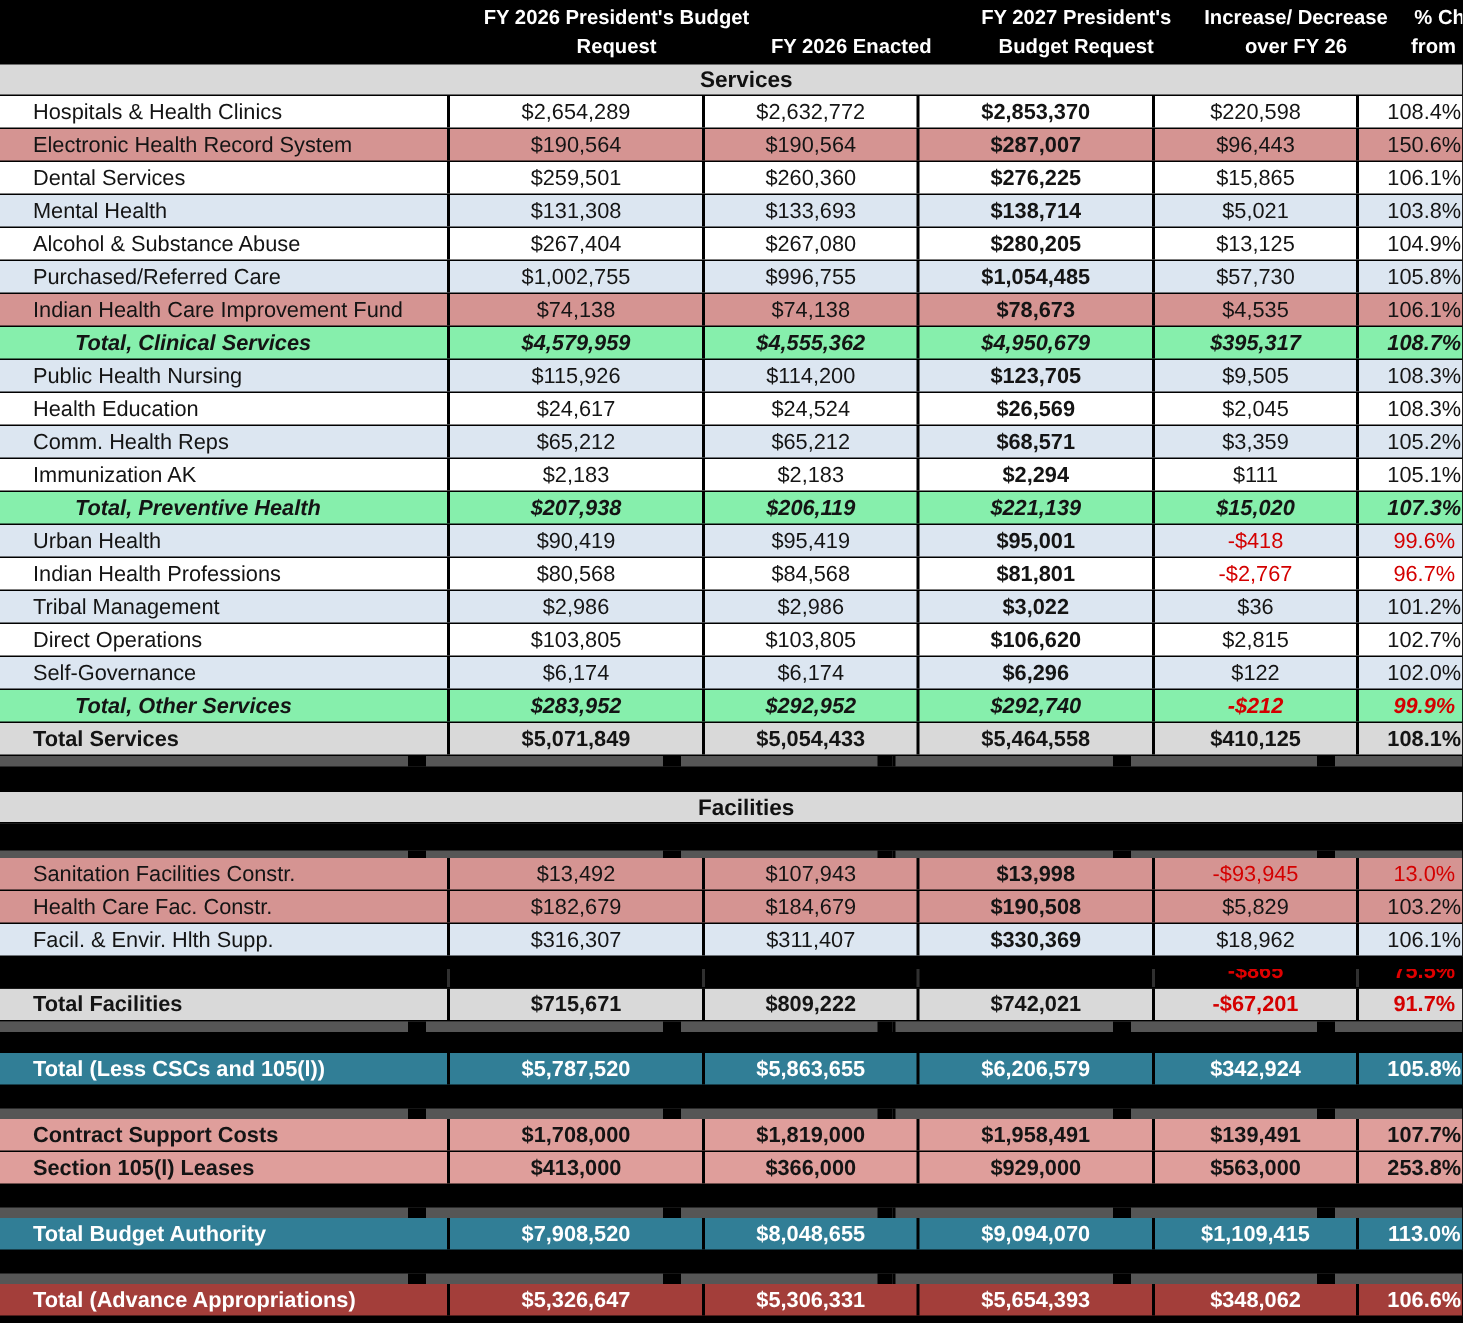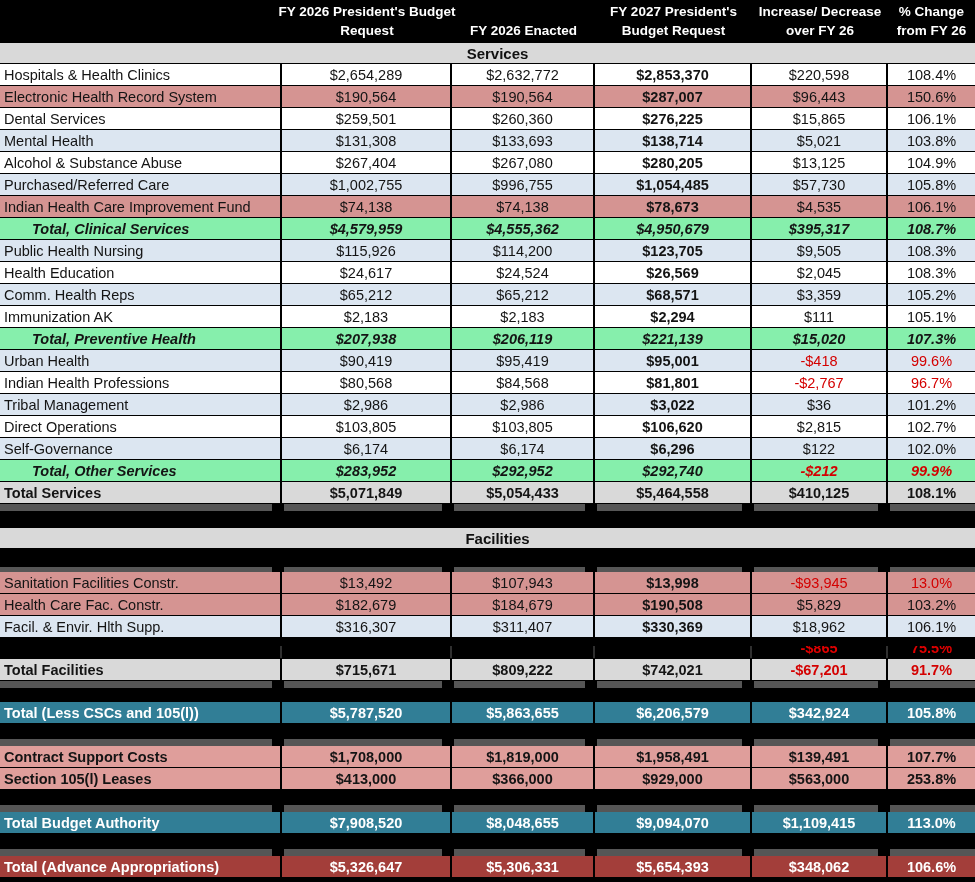--- a/index.html
+++ b/index.html
@@ -4,31 +4,31 @@
 <style>
   html,body{margin:0;padding:0;background:#000;}
   .wrap{
     width:975px;height:882px;background:#000;overflow:hidden;
     font-family:"Liberation Sans", sans-serif;
     -webkit-font-smoothing:antialiased;
   }
   
   .thead{
     display:grid;grid-template-columns:282px 170px 143px 157px 136px 87px;
-    height:43px;box-sizing:border-box;background:#000;border-bottom:1px solid #000;
+    height:43px;box-sizing:border-box;background:#000;border-bottom:1px solid #000;padding-left:44px;
   }
   .thead .hcell{
     display:flex;flex-direction:column;align-items:center;justify-content:flex-end;
     color:#fff;font-weight:700;font-size:13.5px;line-height:19px;
     white-space:nowrap;overflow:visible;padding-bottom:2px;
   }
   
   .row{
     display:grid;grid-template-columns:282px 170px 143px 157px 136px 87px;
-    box-sizing:border-box;border-bottom:1px solid #000;
+    box-sizing:border-box;border-bottom:1px solid #000;padding-left:18px;
   }
   .cell{
     box-sizing:border-box;border-right:2px solid #000;
     display:flex;align-items:center;justify-content:center;
     font-size:14.5px;color:#141414;overflow:hidden;white-space:nowrap;
   }
   .cell:first-child{justify-content:flex-start;padding-left:4px;}
   .cell:last-child{border-right:none;}
   .v3{font-weight:700;}
   .red{color:#d40000;}

